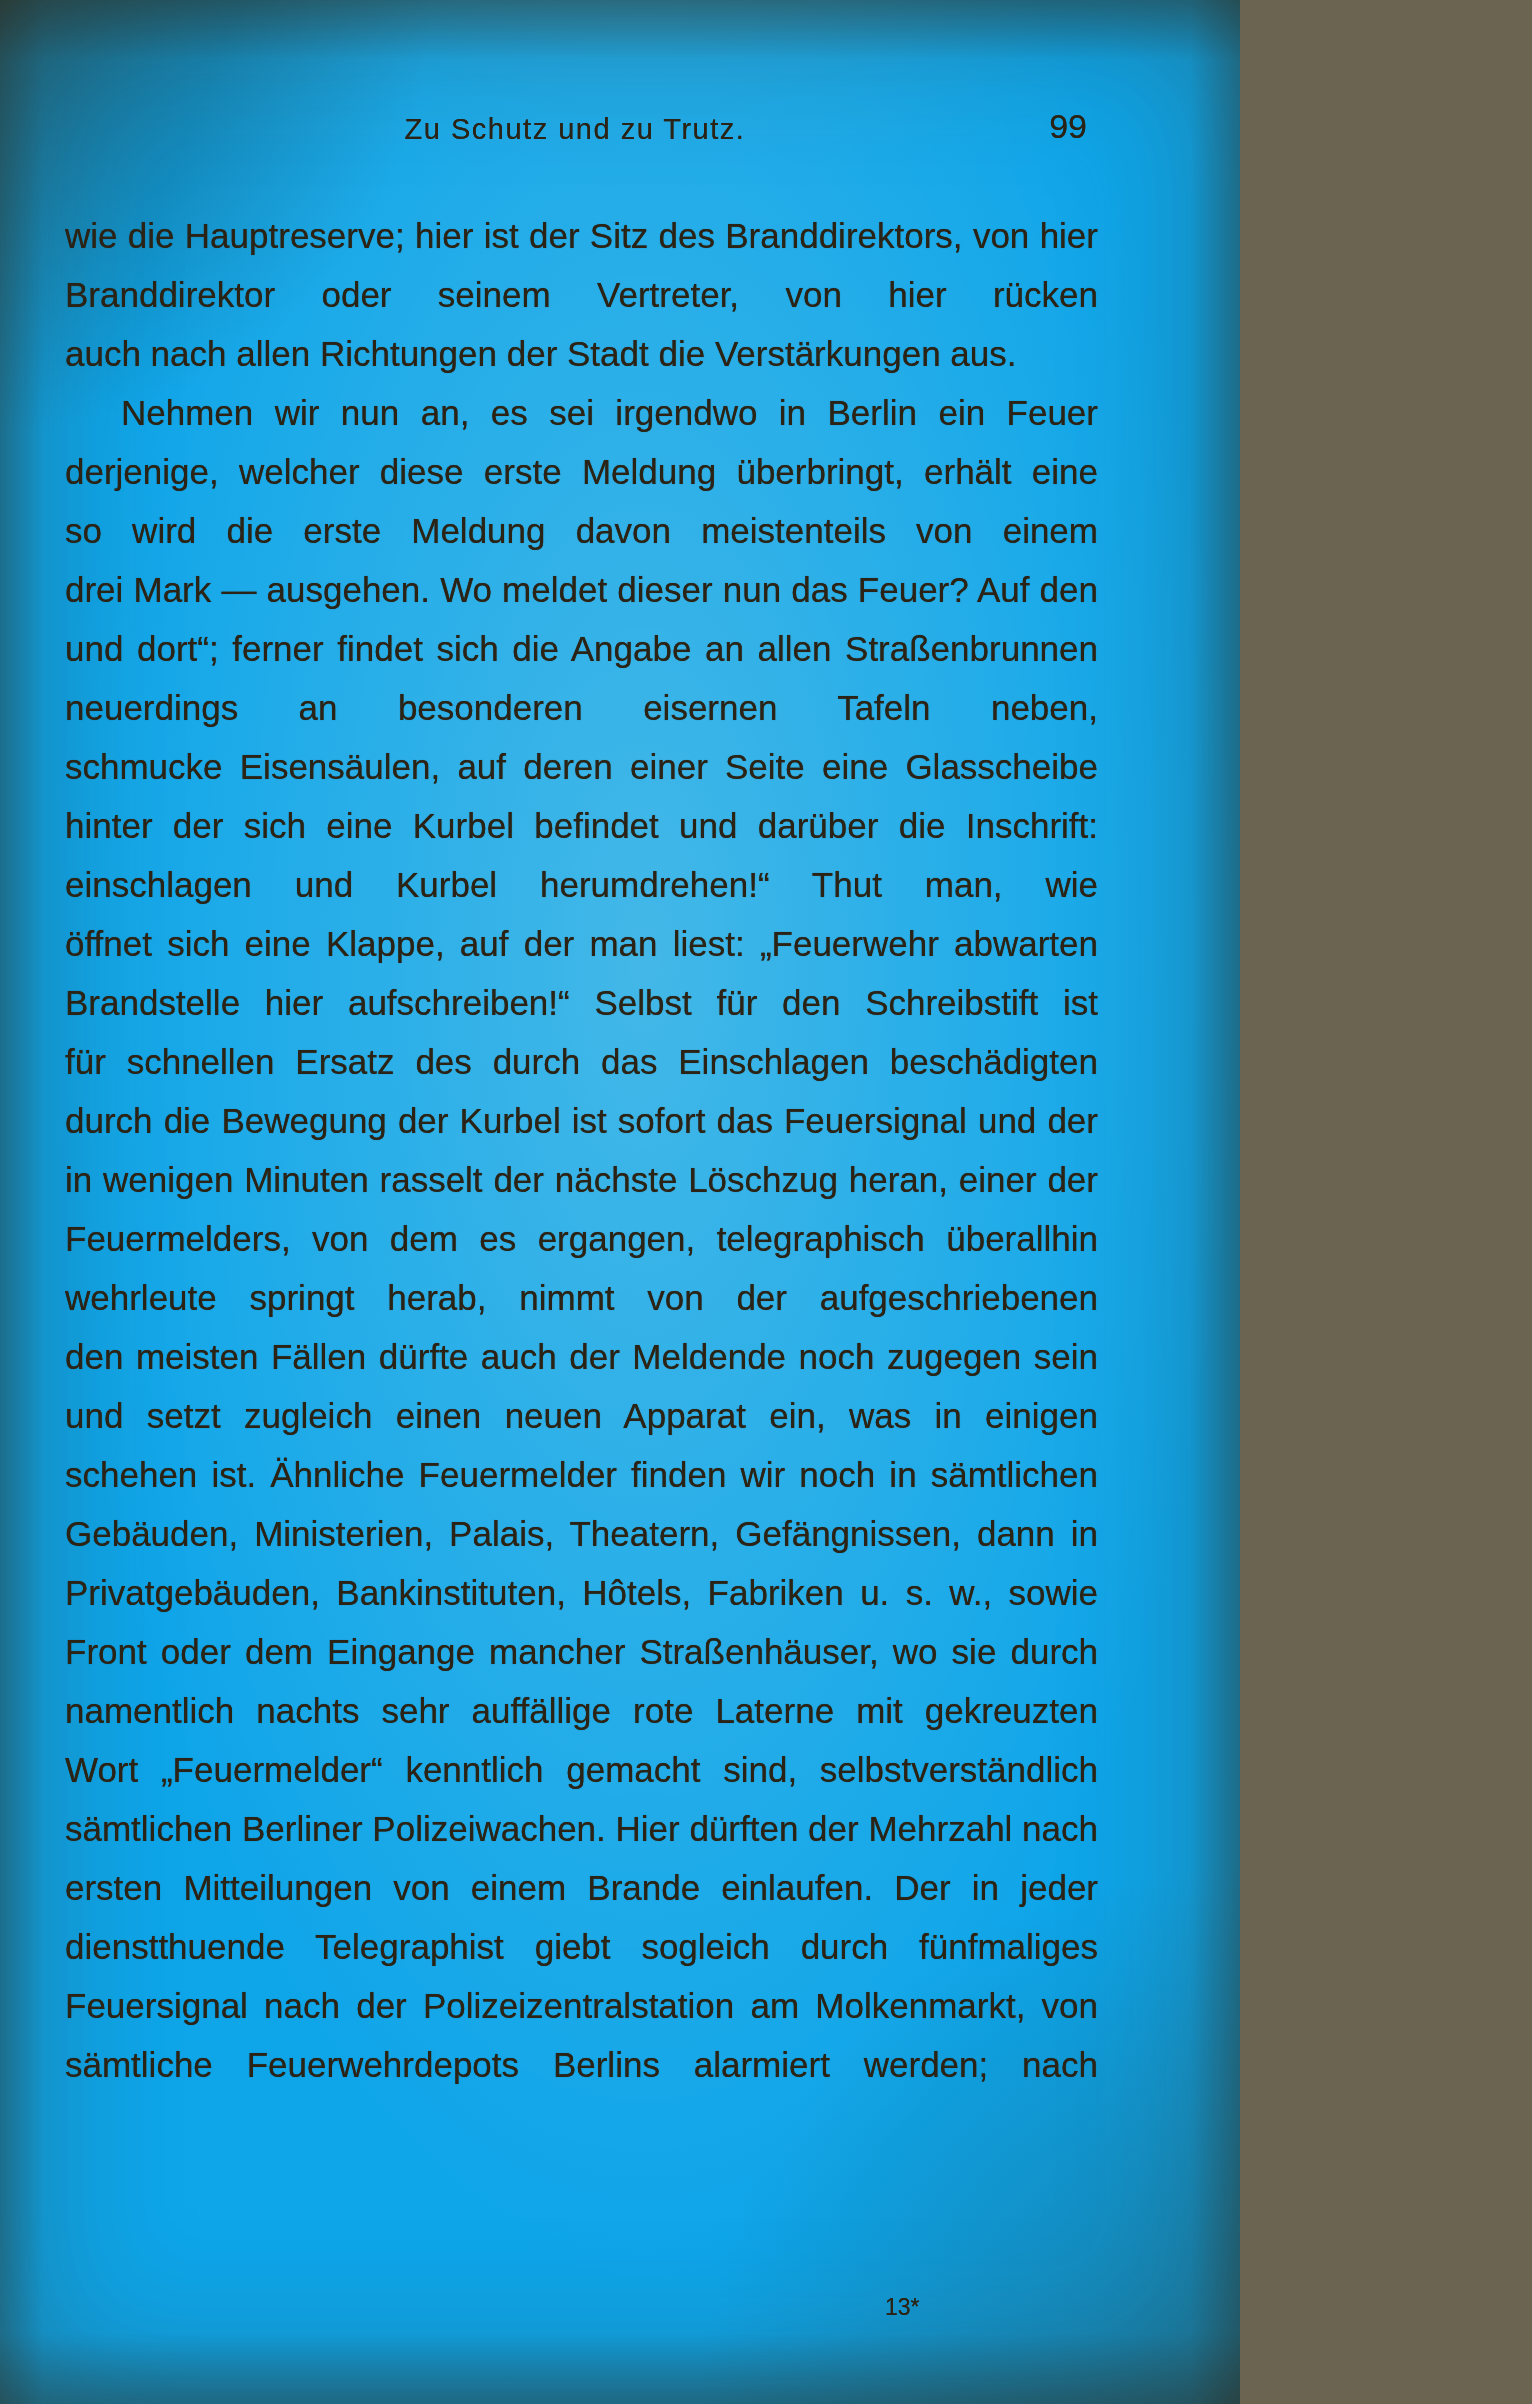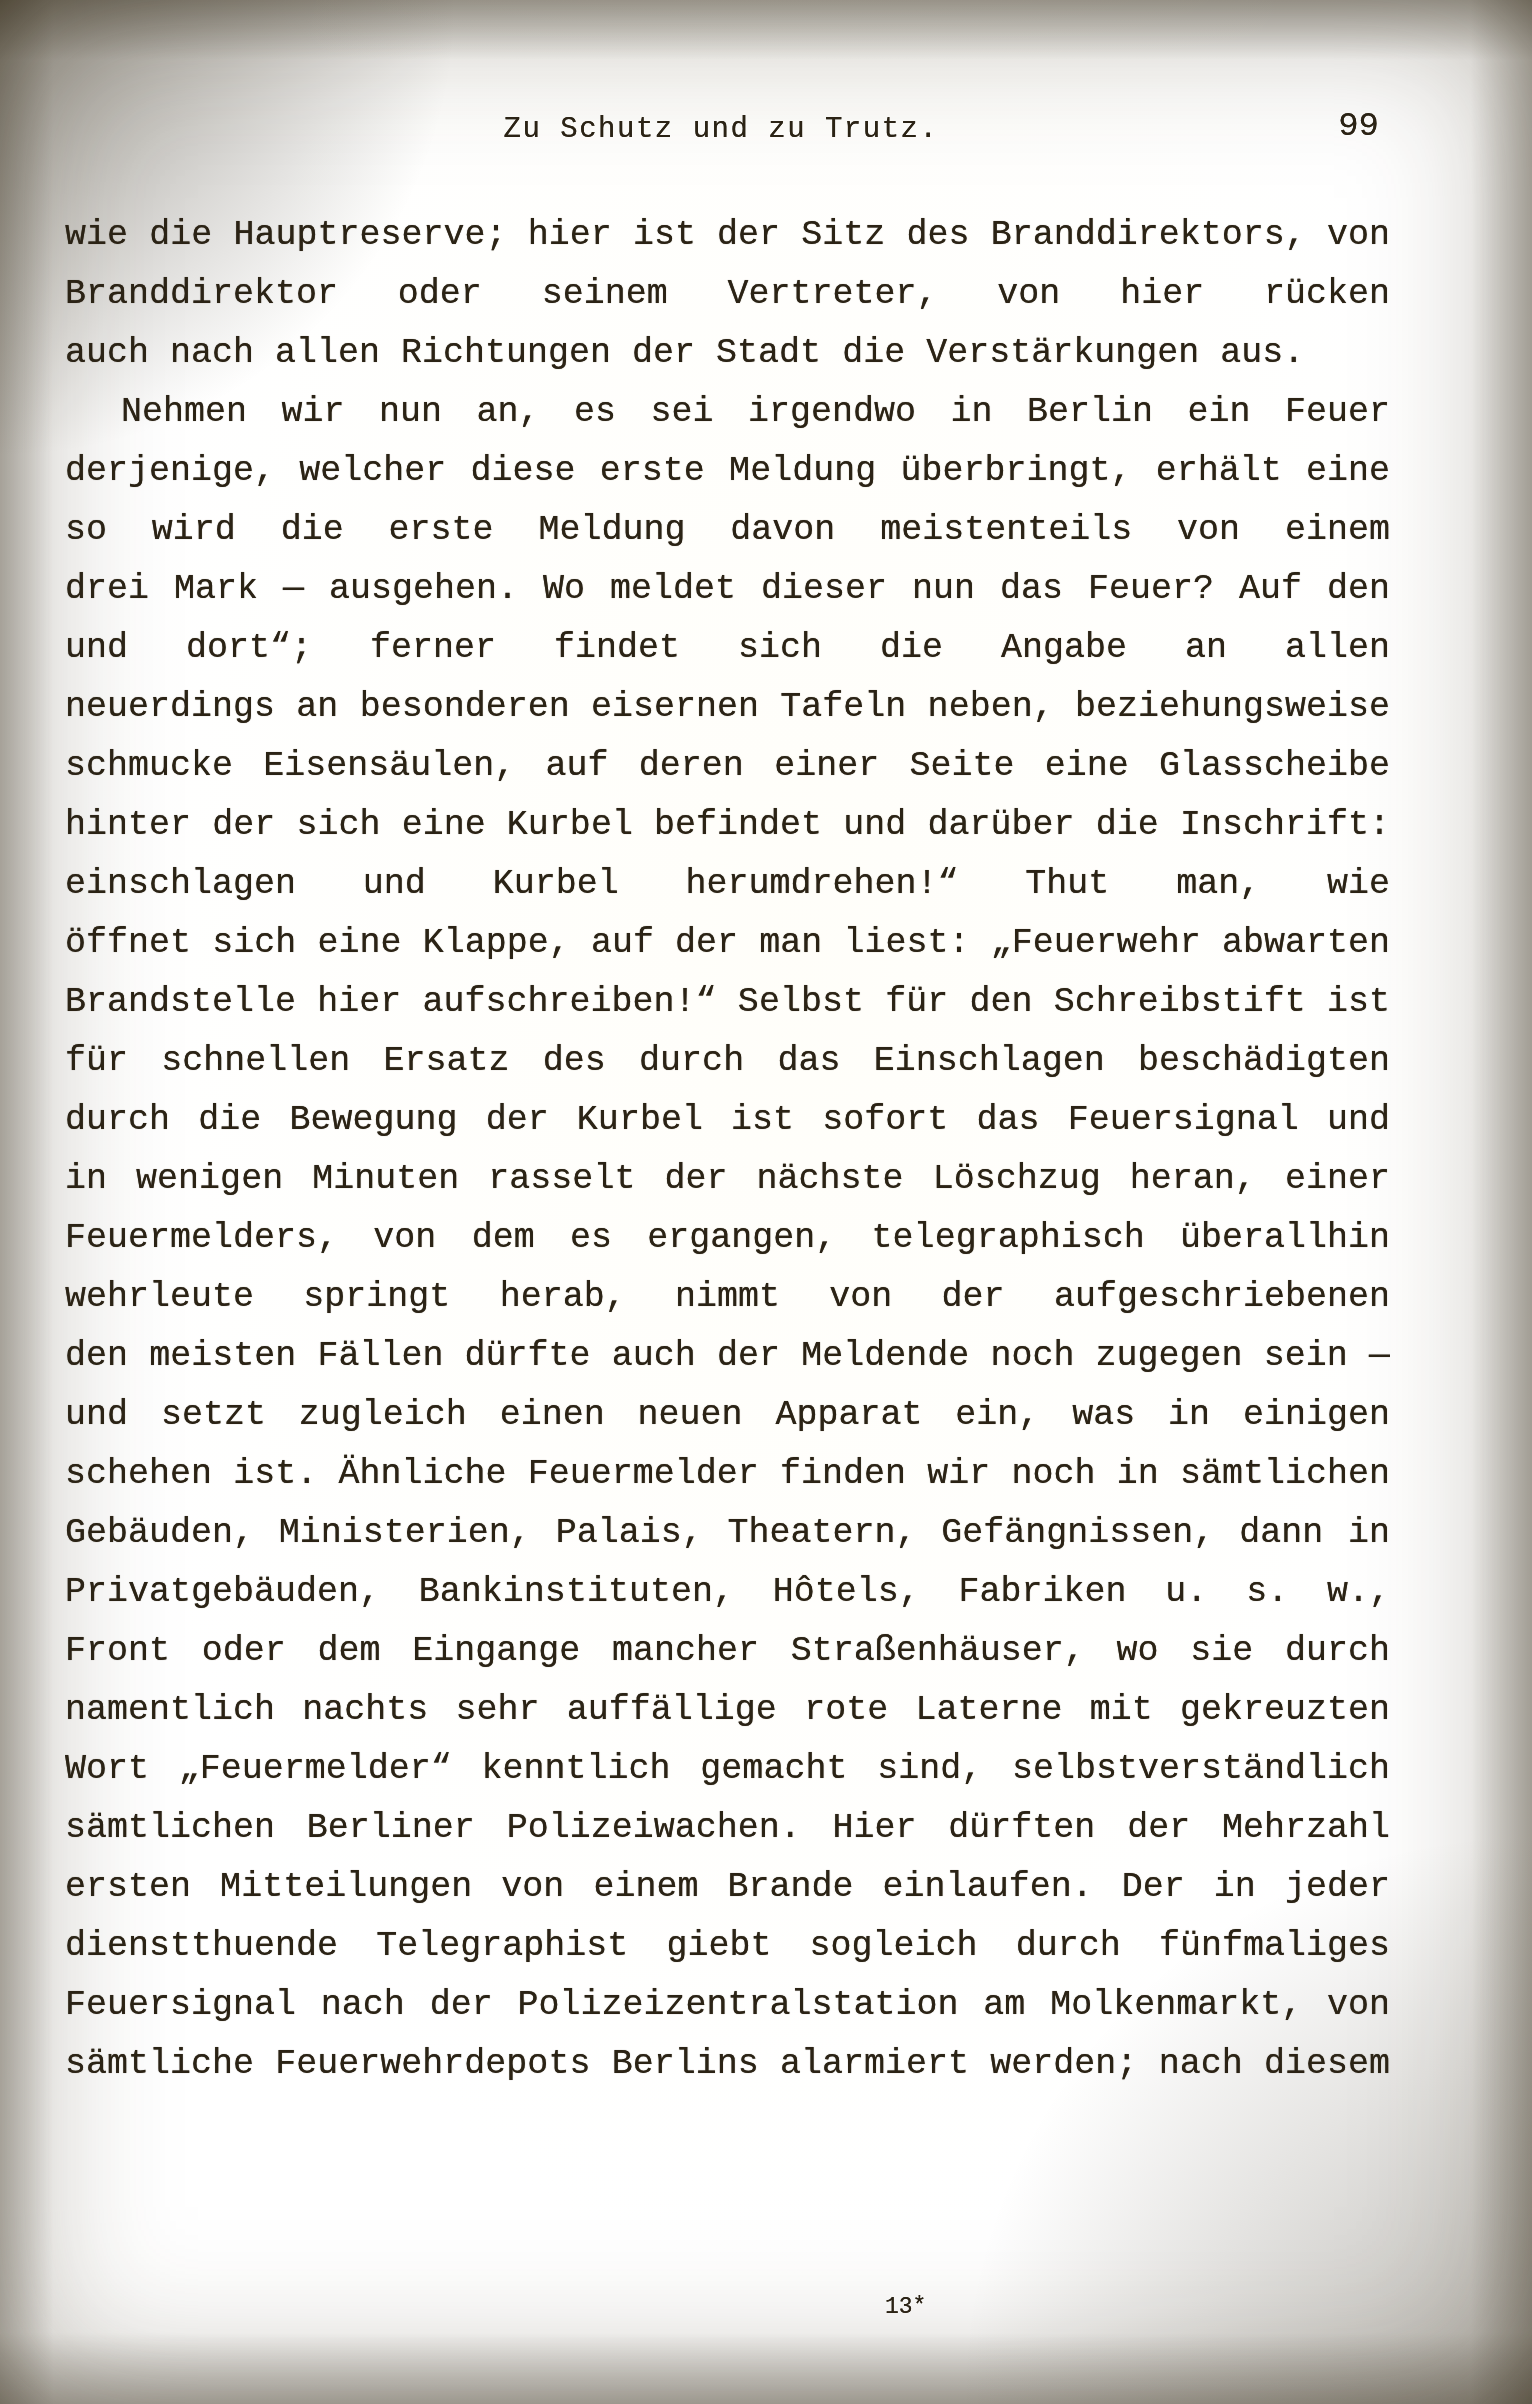--- a/index.html
+++ b/index.html
@@ -2,25 +2,25 @@
 <html><head>
 <meta charset="utf-8">
 <style>
   html, body {
     margin: 0;
     padding: 0;
     background: #6b6450;
   }
   .page {
     position: relative;
-    width: 1532px;
+    width: 1240px;
     height: 2405px;
-    background: #ffffff;
+    background: #0ea5e9;
     color: #2b2315;
-    font-family: Liberation Mono, monospace;
+    font-family: Liberation Sans, sans-serif;
     overflow: hidden;
   }
   
   .paper-texture {
     position: absolute;
     inset: 0;
     pointer-events: none;
     background:
       radial-gradient(ellipse at 52% 40%, rgba(255,250,228,0.22), rgba(255,250,228,0) 65%),
       radial-gradient(circle at 0% 0%, rgba(43,35,18,0.45), rgba(43,35,18,0) 16%),

